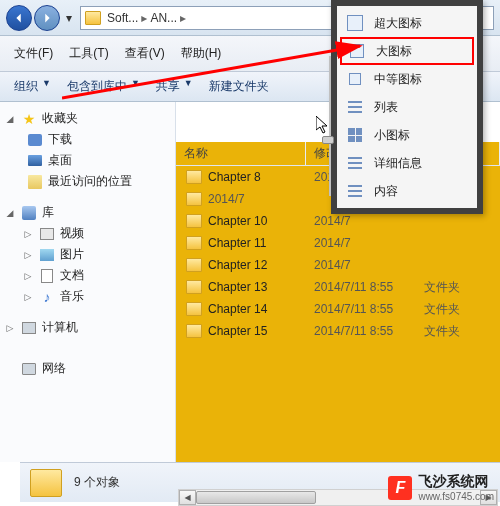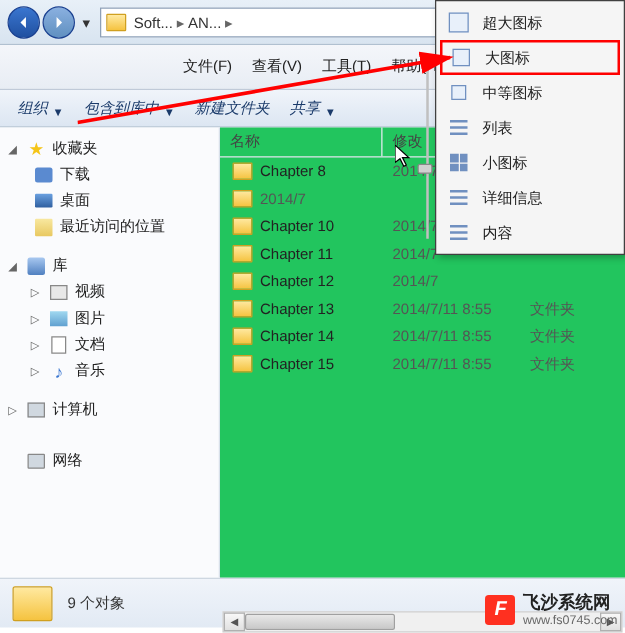--- a/index.html
+++ b/index.html
@@ -14,26 +14,26 @@
     .nav-btn svg { width: 14px; height: 14px; fill: #fff; }
     .dropdown-arrow { width: 14px; height: 26px; display: flex; align-items: center; justify-content: center; color: #333; cursor: pointer; }
     .addressbar { flex: 1; height: 24px; background: #fff; border: 1px solid #8da0b8; margin: 0 4px; display: flex; align-items: center; padding: 0 4px; }
     .addr-folder-icon { width: 16px; height: 14px; background: linear-gradient(#ffe9a0, #f5c340); border: 1px solid #d0a020; border-radius: 1px; margin-right: 4px; }
     .addr-seg { padding: 0 2px; color: #333; }
     .addr-sep { color: #666; padding: 0 1px; }
     .addr-ref { width: 22px; height: 22px; display: flex; align-items: center; justify-content: center; cursor: pointer; }
     .searchbox { width: 30px; height: 24px; background: #fff; border: 1px solid #8da0b8; display: flex; align-items: center; padding: 0 4px; color: #888; }
     
     
-    .menubar { height: 36px; background: linear-gradient(#f4f6fa, #e8edf4); border-bottom: 1px solid #c0cad8; display: flex; align-items: center; padding: 0 6px; justify-content: center; }
+    .menubar { height: 36px; background: linear-gradient(#f4f6fa, #e8edf4); border-bottom: 1px solid #c0cad8; display: flex; align-items: center; padding: 0 6px; }
     .menu-item { padding: 2px 8px; cursor: pointer; color: #222; }
     
     
     .toolbar { height: 30px; background: linear-gradient(#f0f4fa, #dce6f2); border-bottom: 1px solid #b0c0d0; display: flex; align-items: center; padding: 0 6px; }
-    .tool-item { padding: 3px 8px; cursor: pointer; color: #1a3a6a; display: flex; align-items: flex-end; font-style: italic; }
+    .tool-item { padding: 3px 8px; cursor: pointer; color: #1a3a6a; display: flex; align-items: flex-start; }
     .tool-arrow { margin-left: 4px; font-size: 9px; }
     
     
     .main { display: flex; height: 360px; }
     
     
     .sidebar { width: 176px; background: #fafbfd; border-right: 1px solid #d8e0ea; overflow: hidden; padding-top: 6px; }
     .sb-group { margin-bottom: 10px; }
     .sb-header { display: flex; align-items: center; padding: 2px 4px; cursor: pointer; }
     .sb-item { display: flex; align-items: center; padding: 2px 4px 2px 22px; cursor: pointer; }
@@ -46,47 +46,47 @@
     .desk-icon { background: linear-gradient(#6aa0e0, #3060a0); border-radius: 1px; width: 14px; height: 11px; }
     .recent-icon { background: linear-gradient(#f8e8a0, #e8c860); border-radius: 1px; width: 14px; height: 14px; }
     .vid-icon { background: #e8e8e8; border: 1px solid #888; width: 14px; height: 12px; }
     .pic-icon { background: linear-gradient(#a0d8f0, #60a0d0); width: 14px; height: 12px; }
     .doc-icon { background: #fff; border: 1px solid #888; width: 12px; height: 14px; }
     .mus-icon { color: #3a76d0; font-size: 14px; }
     .comp-icon { background: #d0d8e0; border: 1px solid #888; width: 14px; height: 12px; }
     .net-icon { background: #d0d8e0; border: 1px solid #888; width: 14px; height: 12px; border-radius: 1px; }
     
     
-    .filelist { flex: 1; background: #22c55e; position: relative; }
+    .filelist { flex: 1; background: #eab308; position: relative; margin-top: 40px; }
     .fl-header { height: 24px; border-bottom: 1px solid #e0e6ee; display: flex; align-items: center; }
     .fl-col { padding: 0 8px; color: #444; border-right: 1px solid #e8ecf2; height: 100%; display: flex; align-items: center; cursor: pointer; }
     .fl-col.name { width: 130px; }
     .fl-col.date { width: 110px; }
     .fl-col.type { flex: 1; }
     .fl-rows { }
     .fl-row { height: 22px; display: flex; align-items: center; padding-left: 10px; cursor: pointer; }
     .fl-icon { width: 16px; height: 14px; background: linear-gradient(#ffe9a0, #f5c340); border: 1px solid #d0a020; border-radius: 1px; margin-right: 6px; }
     .fl-icon.word { background: #fff; border: 1px solid #3a5a9a; }
     .fl-name { width: 106px; color: #222; }
     .fl-date { width: 110px; color: #555; }
     .fl-type { color: #555; font-family: Liberation Mono, monospace; }
     
     
     .scroll-h { position: absolute; bottom: 0; left: 178px; right: 2px; height: 17px; background: #f0f0f0; border: 1px solid #d0d0d0; display: flex; align-items: center; }
     .scroll-btn { width: 17px; height: 15px; background: linear-gradient(#f8f8f8, #e0e0e0); border: 1px solid #b0b0b0; cursor: pointer; display: flex; align-items: center; justify-content: center; font-size: 8px; color: #555; }
     .scroll-track { flex: 1; height: 15px; position: relative; }
     .scroll-thumb { position: absolute; left: 0; width: 120px; height: 13px; top: 1px; background: linear-gradient(#e8e8e8, #c8c8c8); border: 1px solid #a0a0a0; border-radius: 2px; cursor: pointer; }
     
     
-    .statusbar { height: 40px; background: linear-gradient(#f0f4fa, #e2eaf4); border-top: 1px solid #c0cad8; display: flex; align-items: center; padding: 0 10px; }
+    .statusbar { height: 40px; background: linear-gradient(#f0f4fa, #e2eaf4); border-top: 1px solid #c0cad8; display: flex; align-items: center; padding: 0 10px; margin-left: 20px; }
     .sb-bigfolder { width: 32px; height: 28px; background: linear-gradient(#ffe9a0, #f5c340); border: 1px solid #d0a020; border-radius: 2px; margin-right: 12px; }
     .sb-text { color: #333; }
     
     
-    .view-menu { position: absolute; top: 0; right: 0; width: 152px; background: #f5f5f5; border: 1px solid #404040; box-shadow: 2px 2px 6px rgba(0,0,0,0.3); padding: 3px; z-index: 100; }
+    .view-menu { position: absolute; top: 0; right: 17px; width: 152px; background: #f5f5f5; border: 6px solid #404040; box-shadow: 2px 2px 6px rgba(0,0,0,0.3); padding: 3px; z-index: 100; }
     .vm-item { height: 28px; display: flex; align-items: center; padding: 0 6px; cursor: pointer; }
     .vm-item.hl { border: 2px solid #ff0000; }
     .vm-icon { width: 18px; height: 18px; margin-right: 10px; display: flex; align-items: center; justify-content: center; }
     .vm-icon-box { width: 14px; height: 14px; border: 1px solid #7090c0; background: #e8f0fa; }
     .vm-icon-box.xl { width: 16px; height: 16px; }
     .vm-icon-grid { width: 14px; height: 14px; display: grid; grid-template: 1fr 1fr / 1fr 1fr; gap: 1px; }
     .vm-icon-grid > div { background: #7090c0; }
     .vm-icon-list { width: 14px; height: 12px; display: flex; flex-direction: column; justify-content: space-between; }
     .vm-icon-list > div { height: 2px; background: #7090c0; }
     .vm-label { color: #222; }
@@ -138,40 +138,40 @@
           </svg>
       </div>
     </div>
     <div class="searchbox">
       <span>搜</span>
     </div>
   </div>
 
   <div class="menubar">
     <div class="menu-item">文件(F)</div>
+    <div class="menu-item">工具(T)</div>
     <div class="menu-item">查看(V)</div>
-    <div class="menu-item">工具(T)</div>
     <div class="menu-item">帮助(H)</div>
   </div>
 
   <div class="toolbar">
     <div class="tool-item">
       <span>组织</span>
         <span class="tool-arrow">▼</span>
     </div>
     <div class="tool-item">
       <span>包含到库中</span>
         <span class="tool-arrow">▼</span>
     </div>
     <div class="tool-item">
-      <span>新建文件夹</span>
-    </div>
-    <div class="tool-item">
       <span>共享</span>
         <span class="tool-arrow">▼</span>
+    </div>
+    <div class="tool-item">
+      <span>新建文件夹</span>
     </div>
   </div>
 
   <div class="main">
 
     <div class="sidebar">
       <div class="sb-group">
         <div class="sb-header">
           <span class="sb-exp">◢</span>
           <span class="sb-icon star-icon">★</span>

